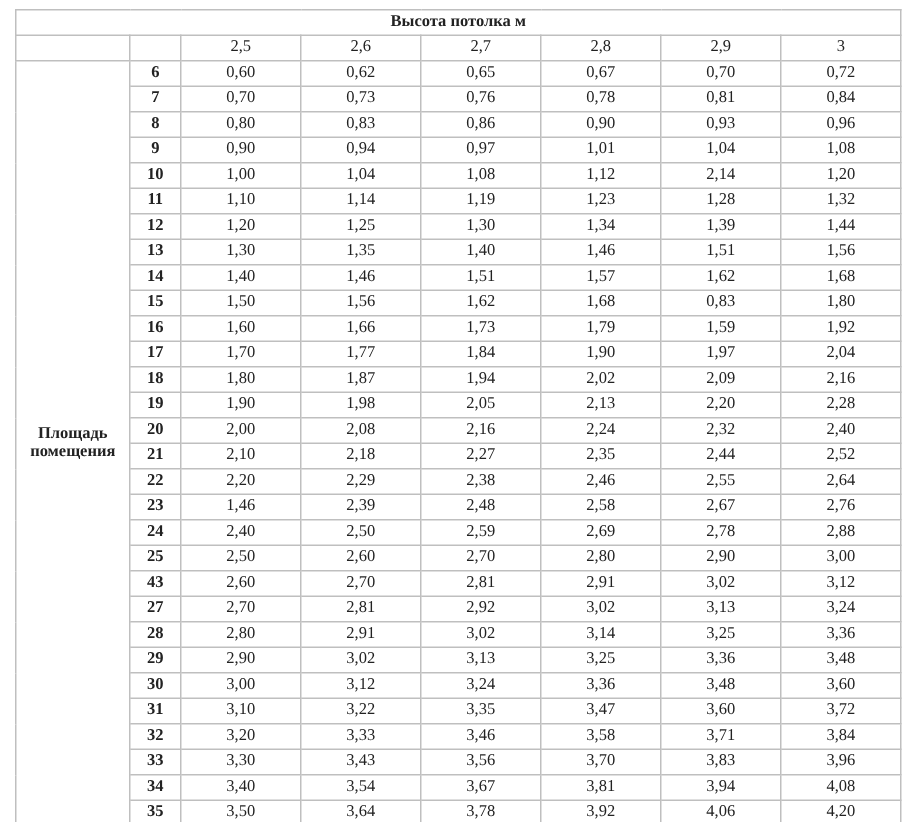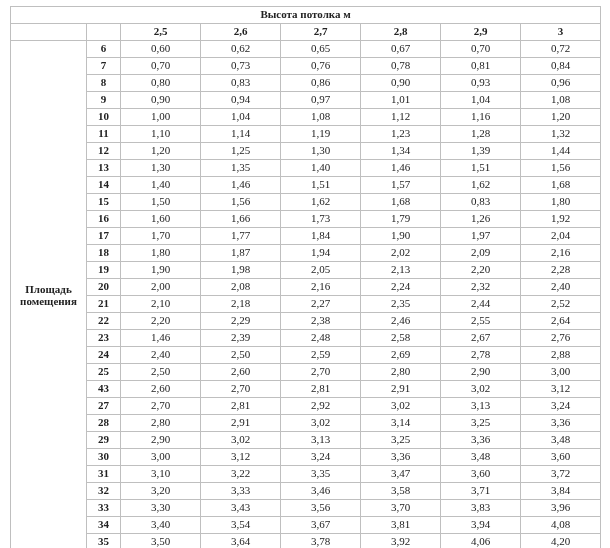--- a/index.html
+++ b/index.html
@@ -42,21 +42,21 @@
     font-weight: bold;
     font-size: 11.5px;
     background: #efefef;
     height: 16px;
   }
   .corner-blank {
     background: #ffffff;
     border-left: 1px solid #bfbfbf;
   }
   .colhead {
-    font-weight: bold;
+    font-weight: normal;
     background: #efefef;
     font-size: 11.5px;
     height: 16px;
   }
   .rowhead {
     font-weight: bold;
     background: #efefef;
     font-size: 11.5px;
   }
   .sidelabel {
@@ -142,21 +142,21 @@
           <td class="val">1,01</td>
           <td class="val">1,04</td>
           <td class="val">1,08</td>
         </tr>
         <tr>
           <td class="rowhead">10</td>
           <td class="val">1,00</td>
           <td class="val">1,04</td>
           <td class="val">1,08</td>
           <td class="val">1,12</td>
-          <td class="val">1,16</td>
+          <td class="val">2,14</td>
           <td class="val">1,20</td>
         </tr>
         <tr>
           <td class="rowhead">11</td>
           <td class="val">1,10</td>
           <td class="val">1,14</td>
           <td class="val">1,19</td>
           <td class="val">1,23</td>
           <td class="val">1,28</td>
           <td class="val">1,32</td>
@@ -196,21 +196,21 @@
           <td class="val">1,68</td>
           <td class="val">0,83</td>
           <td class="val">1,80</td>
         </tr>
         <tr>
           <td class="rowhead">16</td>
           <td class="val">1,60</td>
           <td class="val">1,66</td>
           <td class="val">1,73</td>
           <td class="val">1,79</td>
-          <td class="val">1,26</td>
+          <td class="val">1,59</td>
           <td class="val">1,92</td>
         </tr>
         <tr>
           <td class="rowhead">17</td>
           <td class="val">1,70</td>
           <td class="val">1,77</td>
           <td class="val">1,84</td>
           <td class="val">1,90</td>
           <td class="val">1,97</td>
           <td class="val">2,04</td>

